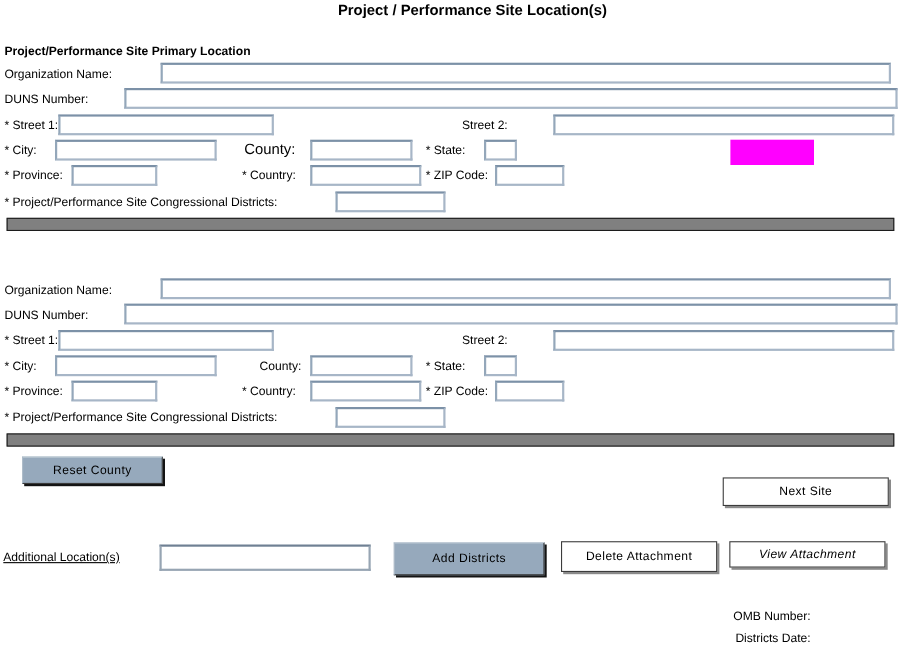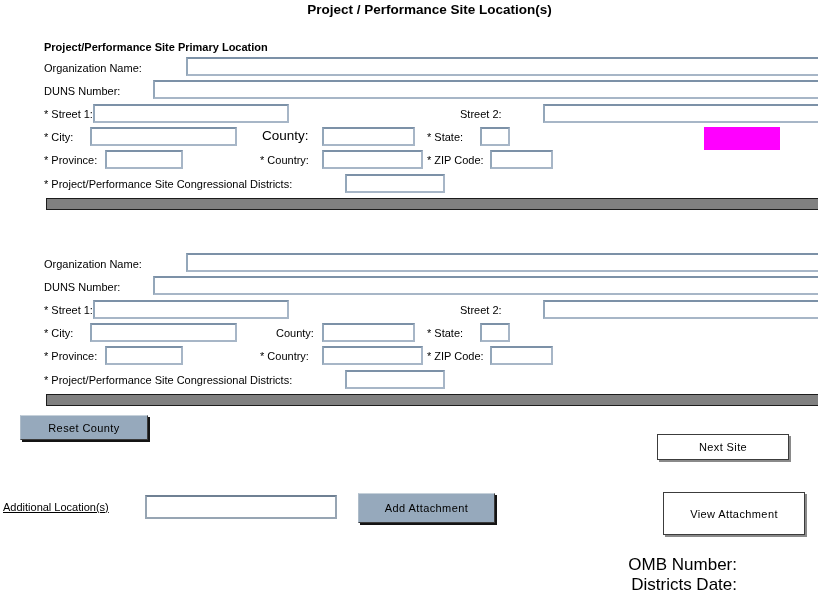--- a/index.html
+++ b/index.html
@@ -6,21 +6,21 @@
   #app {
     position:relative; width:818px; height:611px; background:#ffffff;
     font-family:"Liberation Sans", sans-serif; color:#000;
     overflow:hidden;
     padding-left:41px;
   }
   .title {
     position:absolute; left:0; top:2px; width:100%;
     text-align:center; font-weight:bold; font-size:13.5px;
   }
-  .section { position:absolute; left:0; width:691px; height:170px;margin-left:40px; }
+  .section { position:absolute; left:0; width:691px; height:170px; }
   .heading { position:absolute; font-size:11px; font-weight:bold; white-space:nowrap; }
   .lbl { position:absolute; font-size:11px; white-space:nowrap; }
   .county-big { font-size:13.5px; }
   .tb {
     position:absolute; box-sizing:border-box; height:19px;
     background:#ffffff; padding:0 3px; font-size:11px;
     font-family:"Liberation Sans", sans-serif;
     border:2px solid #a7b6c7; border-top-color:#7c91a7; border-left-color:#94a7ba;
     outline:none;
   }
@@ -36,21 +36,21 @@
   }
   .btn-steel {
     border:1px solid #3a3a3a; border-top-color:#c6d1da; border-left-color:#aebcc9;
     box-shadow:2px 2px 0 #141414;
   }
   .btn-white {
     background:#ffffff; border:1px solid #3c3c3c;
     box-shadow:2px 2px 0 #8a8a8a;
   }
   .magenta-box { position:absolute; }
-  .footer-lbl { position:absolute; font-size:17px; width:140px; text-align:right; white-space:nowrap; }
+  .footer-lbl { position:absolute; font-size:11px; width:140px; text-align:right; white-space:nowrap; }
 </style>
 </head>
 <body>
 
 <div id="app">
 
   <div class="title">Project / Performance Site Location(s)</div>
 
   <div class="section" style="top:41px;">
     <div class="heading" style="left:4px; top:0;">Project/Performance Site Primary Location</div>
@@ -115,26 +115,27 @@
     <input class="tb" style="left: 450px; top: 109px; width: 63px;">
 
     <span class="lbl" style="left:4px; top:137px;">* Project/Performance Site Congressional Districts:</span>
     <input class="tb" style="left: 305px; top: 133px; width: 100px;">
 
     <div class="bar" style="left: 6px; top: 157px; width: 807px; background-color: rgb(128, 128, 128);"></div>
   </div>
 
   <button class="btn btn-steel" style="left: 20px; top: 415px; width: 128px; height: 25px; background-color: rgb(150, 169, 188);">Reset County</button>
 
-  <button class="btn btn-white" style="left:657px; top:434px; width:132px; height:26px;">Next Site</button>
+  <button class="btn btn-white" style="left:657px; top:434px; width:151px; height:26px;">Next Site</button>
 
   <span class="lbl" style="left:3px; top:501px;text-decoration:underline;">Additional Location(s)</span>
   <input class="tb" style="left: 145px; top: 495px; width: 192px; height: 24px; border-color: rgb(111, 128, 147) rgb(151, 165, 179) rgb(151, 165, 179);">
 
-  <button class="btn btn-steel" style="left: 358px; top: 493px; width: 137px; height: 30px; background-color: rgb(150, 169, 188);">Add Attachment</button>
+  <button class="btn btn-steel" style="left: 358px; top: 493px; width: 137px; height: 30px; background-color: rgb(150, 169, 188);">Add Districts</button>
 
+  <button class="btn btn-white" style="left:510px; top:492px; width:142px; height:28px;">Delete Attachment</button>
 
-  <button class="btn btn-white" style="left:663px; top:492px; width:142px; height:43px;">View Attachment</button>
+  <button class="btn btn-white" style="left:663px; top:492px; width:142px; height:24px;font-style:italic;">View Attachment</button>
 
   <span class="footer-lbl" style="left:597px; top:555px;">OMB Number:</span>
   <span class="footer-lbl" style="left:597px; top:575px;">Districts Date:</span>
 
 </div>
 
 </body></html>

